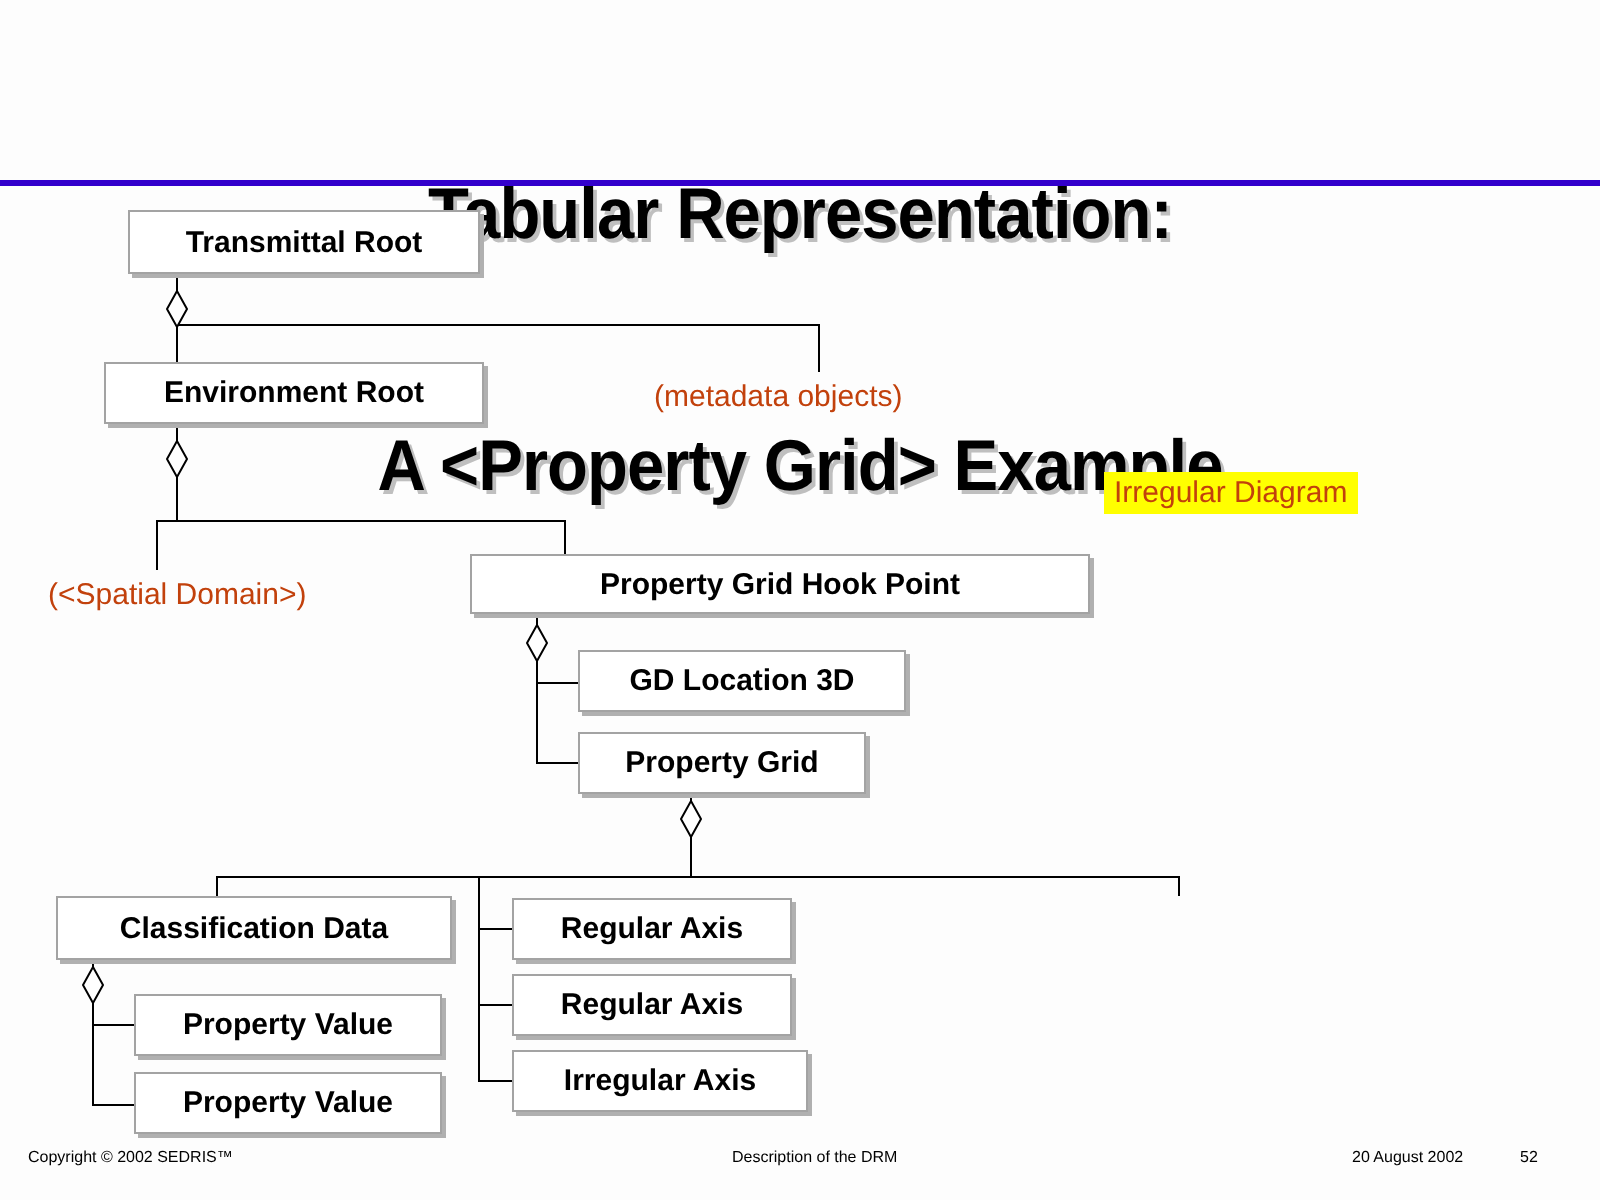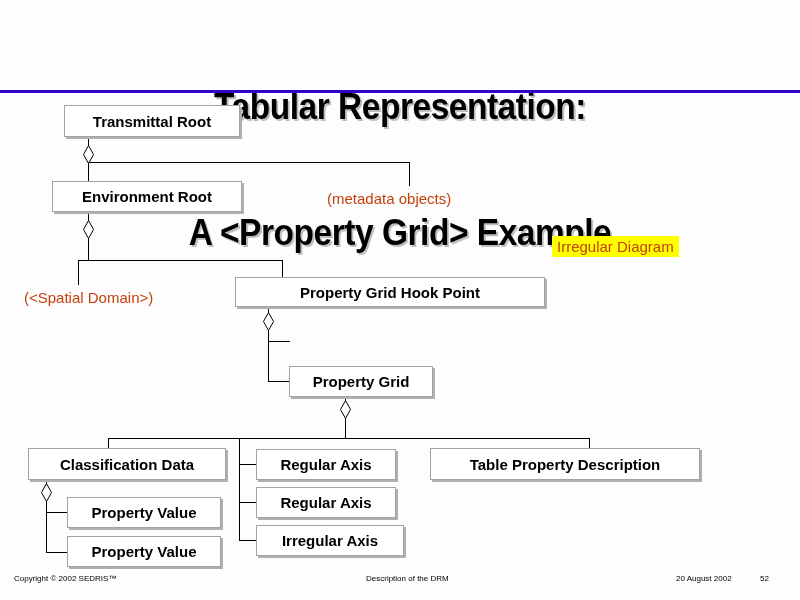--- a/index.html
+++ b/index.html
@@ -184,20 +184,23 @@
   </div>
 
   <div class="node" style="left:52px; top:181px; width:190px; height:31px;">
     <span>Environment Root</span>
   </div>
 
   <div class="node" style="left:235px; top:277px; width:310px; height:30px;">
     <span>Property Grid Hook Point</span>
   </div>
 
+  <div class="node" style="left:289px; top:325px; width:164px; height:31px;">
+    <span>GD Location 3D</span>
+  </div>
 
   <div class="node" style="left:289px; top:366px; width:144px; height:31px;">
     <span>Property Grid</span>
   </div>
 
   <div class="node" style="left:28px; top:448px; width:198px; height:32px;">
     <span>Classification Data</span>
   </div>
 
   <div class="node" style="left:67px; top:497px; width:154px; height:31px;">
@@ -213,23 +216,20 @@
   </div>
 
   <div class="node" style="left:256px; top:487px; width:140px; height:31px;">
     <span>Regular Axis</span>
   </div>
 
   <div class="node" style="left:256px; top:525px; width:148px; height:31px;">
     <span>Irregular Axis</span>
   </div>
 
-  <div class="node" style="left:430px; top:448px; width:270px; height:32px;">
-    <span>Table Property Description</span>
-  </div>
 
   <div class="note" style="left:327px; top:190px;">(metadata objects)</div>
 
   <div class="note" style="left:24px; top:289px;">(&lt;Spatial Domain&gt;)</div>
 
   <div class="note hl" style="left:552px; top:236px;">Irregular Diagram</div>
 
   <div id="footer">
     <span class="f-left">Copyright © 2002 SEDRIS™</span>
     <span class="f-center">Description of the DRM</span>

